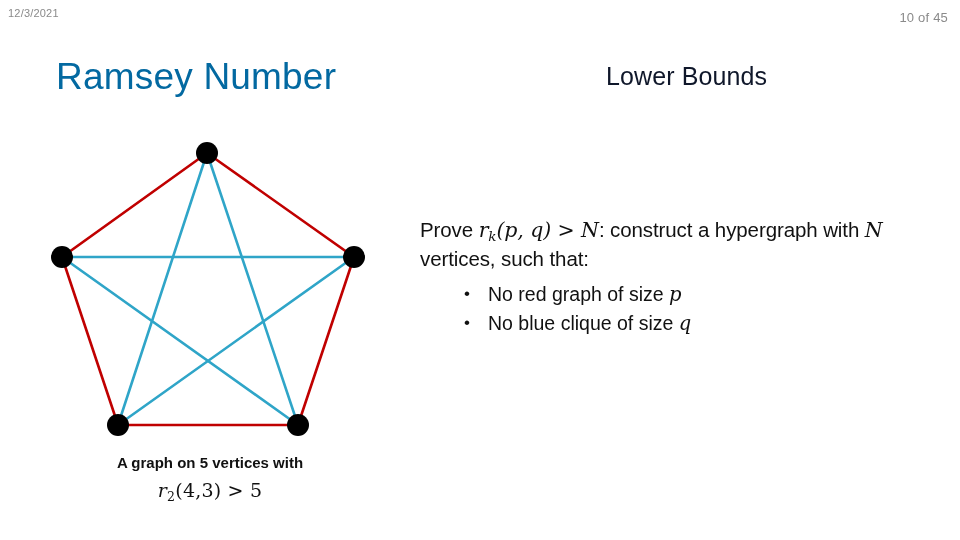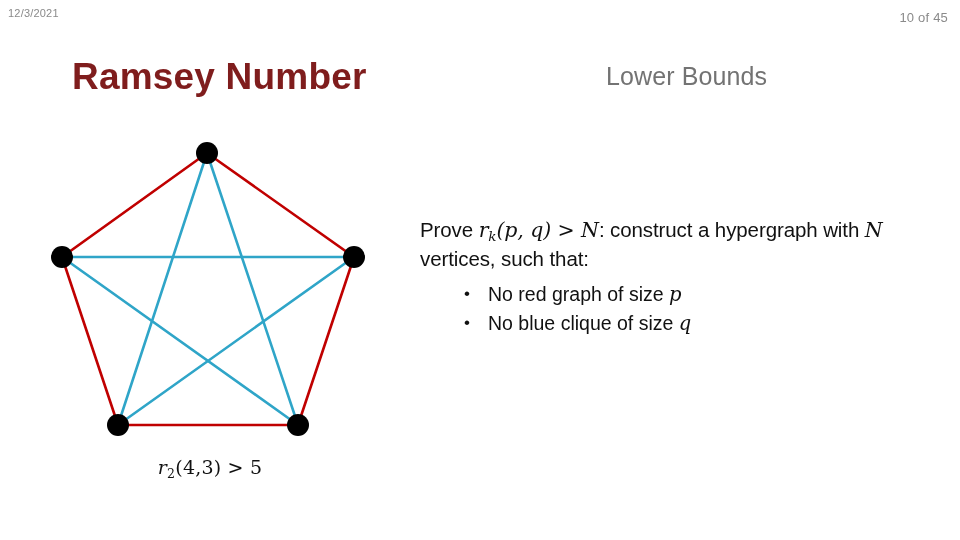--- a/index.html
+++ b/index.html
@@ -32,38 +32,38 @@
     top: 10px;
     font-size: 13px;
     color: #8a8a8a;
     letter-spacing: .2px;
     white-space: nowrap;
   }
 
   
   #slide-title {
     position: absolute;
-    left: 72px;
+    left: 56px;
     top: 56px;
     font-size: 37px;
-    font-weight: 700;
+    font-weight: 400;
     line-height: 1.12;
     letter-spacing: .2px;
     white-space: nowrap;
-    color: #7f1d1d;
+    color: #0369a1;
   }
   #section-title {
     position: absolute;
     left: 606px;
     top: 62px;
     font-size: 25px;
     font-weight: 400;
     letter-spacing: .1px;
     white-space: nowrap;
-    color: #737373;
+    color: #0f172a;
   }
 
   
   #body-block {
     position: absolute;
     left: 420px;
     top: 216px;
     width: 510px;
   }
   #statement {
@@ -168,20 +168,21 @@
         <circle cx="187" cy="25" r="11" fill="#000000"></circle>
         <circle cx="334" cy="129" r="11" fill="#000000"></circle>
         <circle cx="278" cy="297" r="11" fill="#000000"></circle>
         <circle cx="98" cy="297" r="11" fill="#000000"></circle>
         <circle cx="42" cy="129" r="11" fill="#000000"></circle>
       </g>
   </svg>
 </div>
 
 <div id="graph-caption">
+  <div>A graph on 5 vertices with</div>
   <div id="caption-formula">
     <span class="mi">r</span><span class="sub" style="font-style:normal">2</span><span class="mn">(4,3)</span><span class="mo"> &gt; </span><span class="mn">5</span>
   </div>
 </div>
 
 <div id="body-block">
 
   <div id="statement"><span>Prove </span><span class="mi">r</span><span class="sub">k</span><span class="mi">(p, q)</span><span class="mo"> &gt; </span><span class="mi">N</span><span>: construct a hypergraph with </span><span class="mi">N</span><span> vertices, such that:</span></div>
 
   <ul id="bullet-list">

